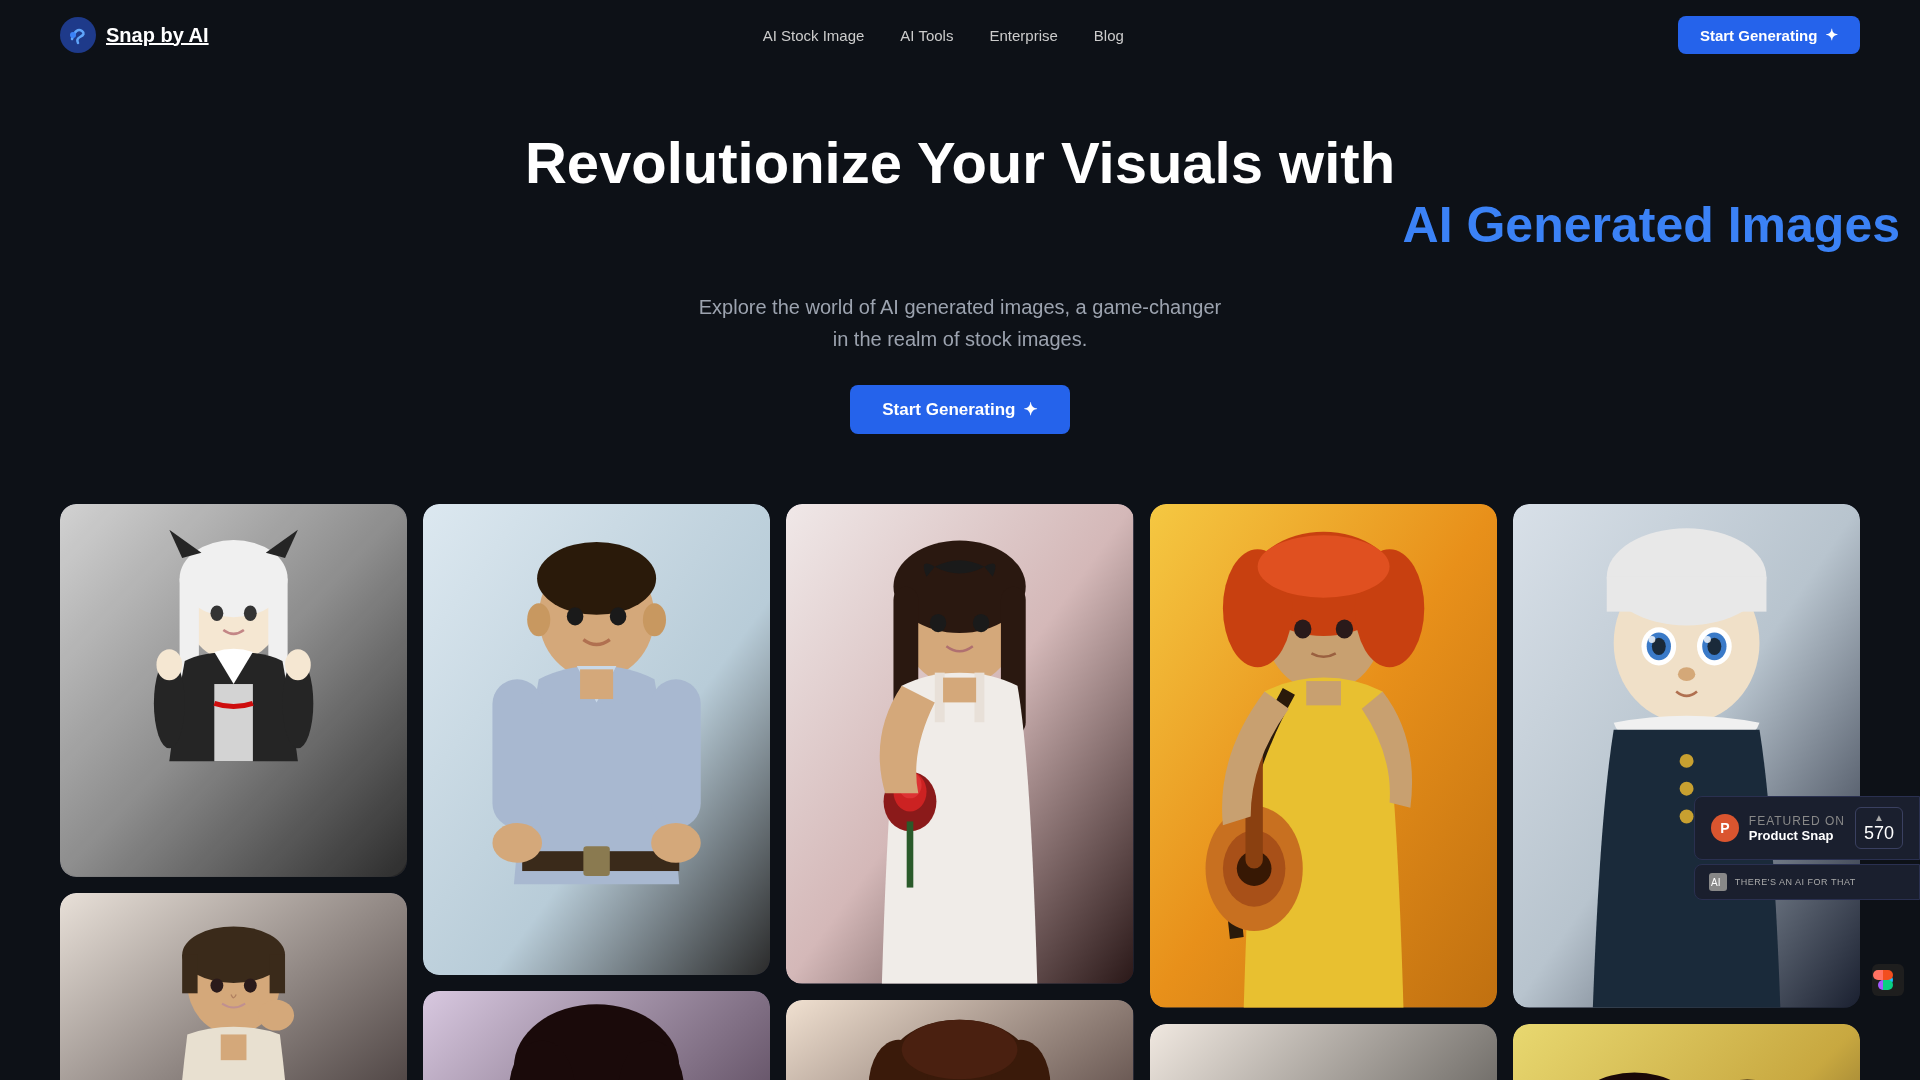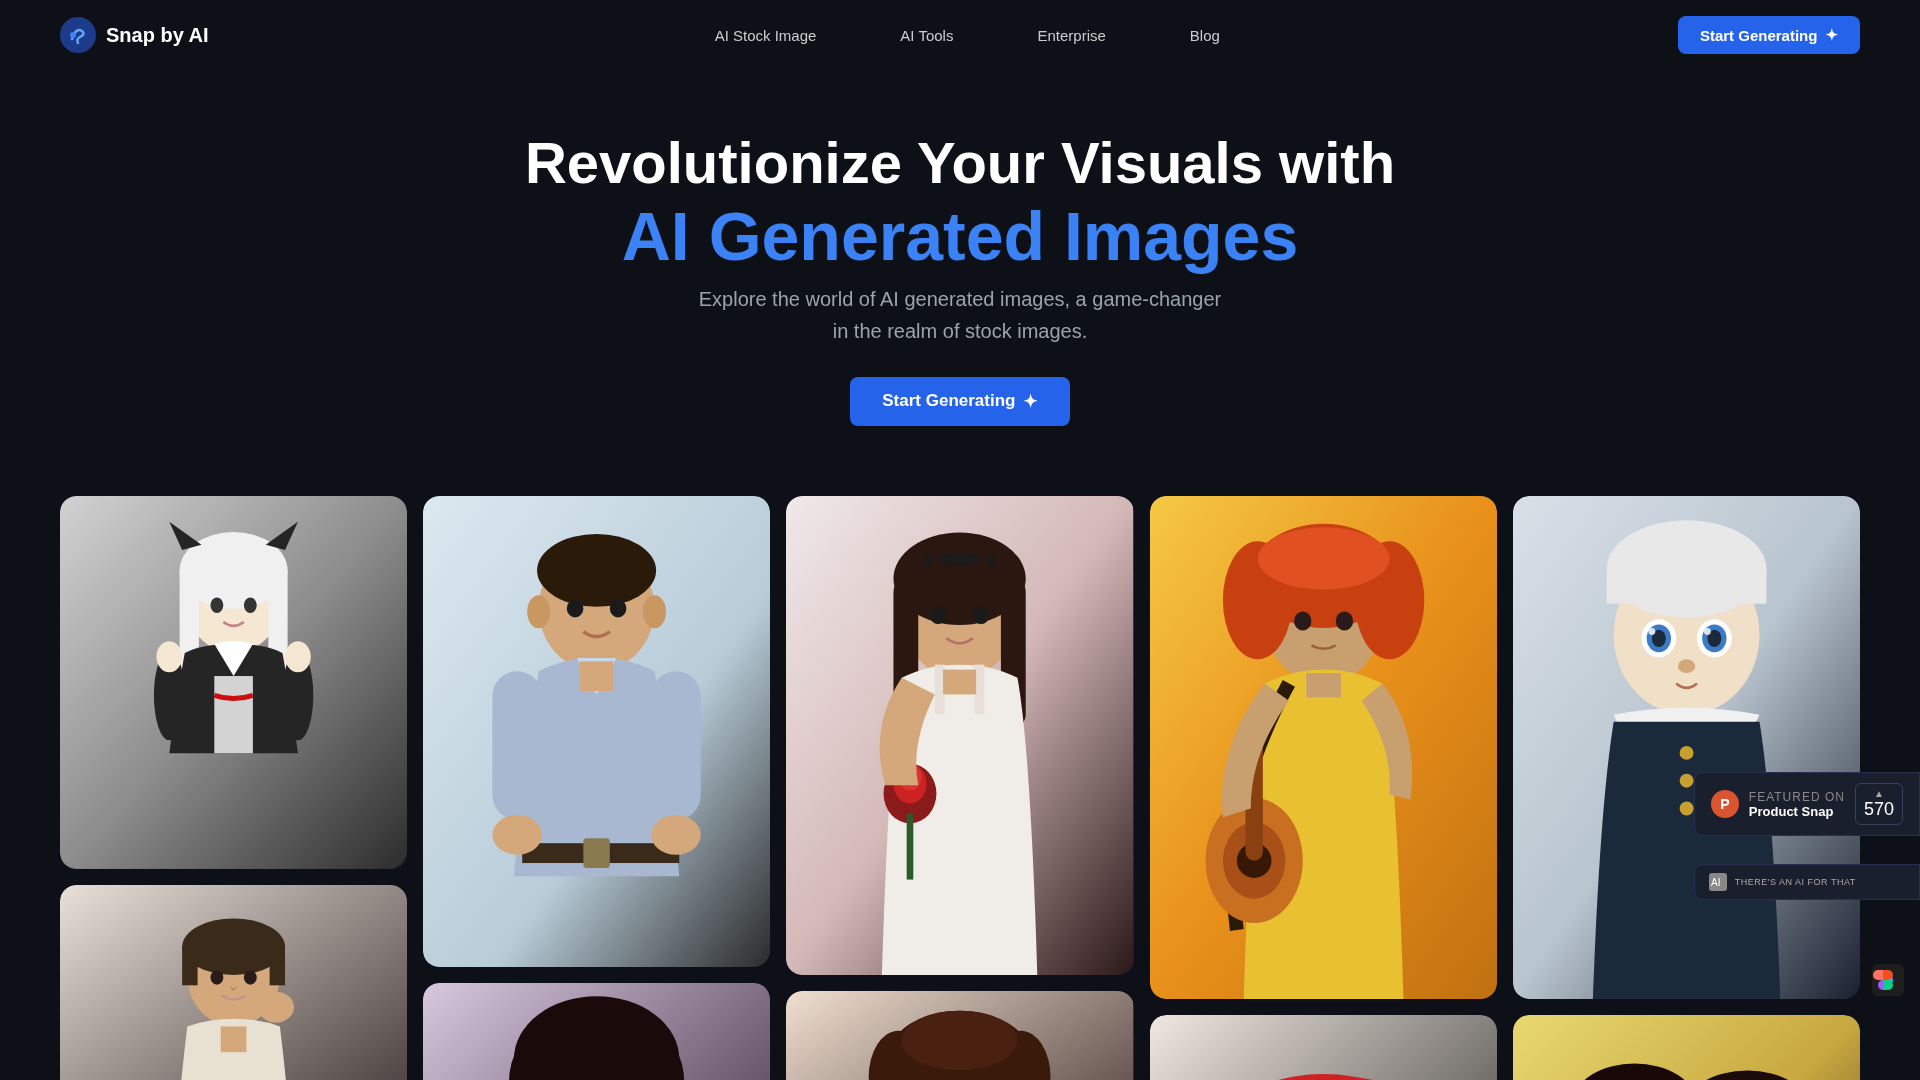--- a/index.html
+++ b/index.html
@@ -20,41 +20,41 @@
       padding: 16px 60px;
       background: #0d1117;
       position: sticky;
       top: 0;
       z-index: 100;
     }
     .logo-area {
       display: flex;
       align-items: center;
       gap: 10px;
+      text-decoration: underline;
     }
     .logo-icon {
       width: 36px;
       height: 36px;
     }
     .logo-text {
       font-size: 20px;
       font-weight: 700;
       color: #ffffff;
     }
     .nav-links {
       display: flex;
       gap: 36px;
       align-items: center;
     }
     .nav-link {
       color: #cccccc;
       font-size: 15px;
       cursor: pointer;
       text-decoration: none;
-      margin-left: 48px;
     }
     .btn-start-nav {
       background: #2563eb;
       color: #fff;
       border: none;
       border-radius: 8px;
       padding: 10px 22px;
       font-size: 15px;
       font-weight: 600;
       cursor: pointer;
@@ -68,25 +68,26 @@
       text-align: center;
       padding: 60px 20px 30px;
     }
     .hero-title-white {
       font-size: 58px;
       font-weight: 800;
       color: #ffffff;
       line-height: 1.15;
     }
     .hero-title-blue {
-      font-size: 68px;
+      font-size: 50px;
       font-weight: 800;
       color: #3b82f6;
       line-height: 1.15;
-      margin-bottom: 8px;
+      margin-bottom: 37px;
+      text-align: right;
     }
     .hero-subtitle {
       font-size: 20px;
       color: #9ca3af;
       line-height: 1.6;
       max-width: 540px;
       margin: 0 auto 30px;
     }
     .btn-start-hero {
       background: #2563eb;
@@ -173,21 +174,20 @@
       background: #1a1f2e;
       border: 1px solid #2a3050;
       border-radius: 8px 0 0 8px;
       padding: 8px 14px;
       display: flex;
       align-items: center;
       gap: 8px;
       cursor: pointer;
       font-size: 10px;
       color: #999;
-      margin-top: 24px;
     }
   </style>
 </head>
 <body>
 
 <nav class="navbar">
   <div class="logo-area">
     <svg class="logo-icon" viewBox="0 0 36 36" fill="none" xmlns="http://www.w3.org/2000/svg">
       <circle cx="18" cy="18" r="18" fill="#1e3a8a"></circle>
       <path d="M12 22 Q16 10 22 14 Q26 17 20 20 Q16 22 18 26" stroke="#60a5fa" stroke-width="2.5" fill="none" stroke-linecap="round"></path>

